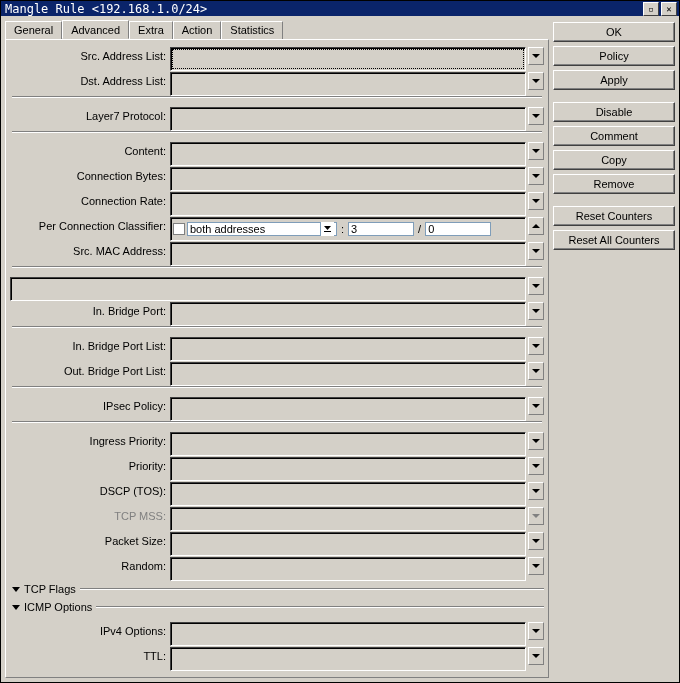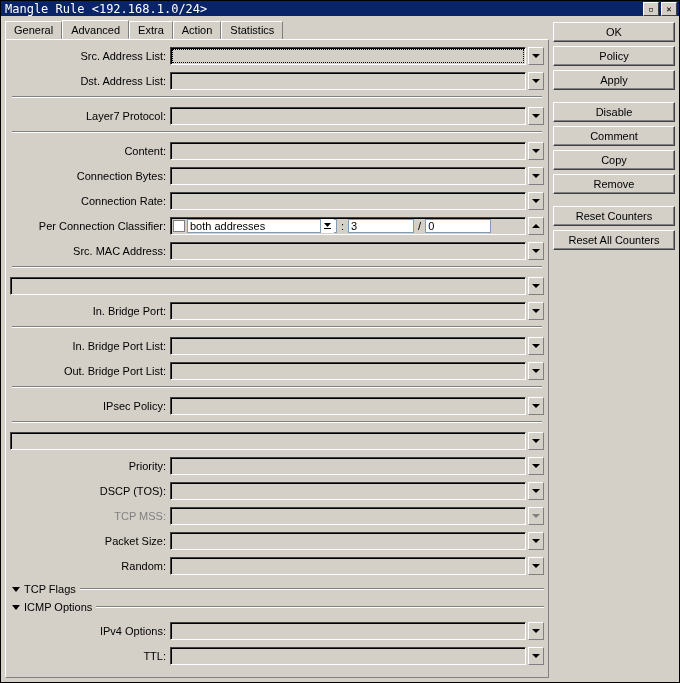--- a/index.html
+++ b/index.html
@@ -12,21 +12,21 @@
 .content { flex: 1; display: flex; padding: 4px; gap: 4px; }
 .main-panel { flex: 1; display: flex; flex-direction: column; }
 .tabs { display: flex; height: 19px; }
 .tab { padding: 2px 8px; background: #d4d0c8; border: 1px solid #808080; border-bottom: none; border-top: 1px solid #fff; border-left: 1px solid #fff; margin-right: 0; cursor: pointer; font-size: 11px; position: relative; top: 1px; }
 .tab.active { background: #d4d0c8; border-bottom: 1px solid #d4d0c8; z-index: 2; top: 0; padding-top: 3px; }
 .tab-body { flex: 1; border: 1px solid #fff; border-right-color: #808080; border-bottom-color: #808080; padding: 6px 4px; background: #d4d0c8; position: relative; }
 .form-row { display: flex; align-items: center; height: 20px; margin-bottom: 5px; }
 .form-label { width: 160px; text-align: right; padding-right: 4px; font-size: 11px; }
 .form-label.disabled { color: #808080; }
 .form-field { flex: 1; height: 18px; display: flex; align-items: stretch; }
-.field-input { flex: 1; background: #d4d0c8; border: 1px solid #808080; border-top-color: #404040; border-left-color: #404040; border-right-color: #fff; border-bottom-color: #fff; box-shadow: inset 1px 1px 0 #000; height: 18px; }
+.field-input { flex: 1; background: #d4d0c8; border: 1px solid #808080; border-top-color: #404040; border-left-color: #404040; border-right-color: #fff; border-bottom-color: #fff; box-shadow: inset 1px 1px 0 #000; height: 24px; }
 .dd-arrow { width: 16px; height: 18px; background: #d4d0c8; border: 1px solid #fff; border-right-color: #808080; border-bottom-color: #808080; display: flex; align-items: center; justify-content: center; margin-left: 2px; cursor: pointer; }
 .dd-arrow::after { content: ""; width: 0; height: 0; border-left: 4px solid transparent; border-right: 4px solid transparent; border-top: 4px solid #000; }
 .dd-arrow.up::after { border-top: none; border-bottom: 4px solid #000; }
 .dd-arrow.disabled::after { border-top-color: #808080; }
 .separator { height: 2px; border-top: 1px solid #808080; border-bottom: 1px solid #fff; margin: 4px 2px 8px 2px; }
 .pcc-row .field-input { display: flex; align-items: center; padding: 0; background: #d4d0c8; border: 1px solid #808080; border-top-color: #404040; border-left-color: #404040; border-right-color: #fff; border-bottom-color: #fff; box-shadow: inset 1px 1px 0 #000; }
 .pcc-inner { display: flex; align-items: center; width: 100%; padding: 0 2px; gap: 2px; }
 .chk { width: 12px; height: 12px; border: 1px solid #808080; background: #fff; }
 .pcc-select { flex: 0 0 150px; height: 14px; background: #fff; border: 1px solid #7f9db9; display: flex; align-items: center; padding: 0 2px; font-size: 11px; }
 .pcc-select-text { flex: 1; }
@@ -179,20 +179,21 @@
         <div class="form-row">
           <div class="form-label">IPsec Policy:</div>
           <div class="form-field">
             <div class="field-input"></div>
             <div class="dd-arrow"></div>
           </div>
         </div>
         <div class="separator"></div>
 
         <div class="form-row">
+          <div class="form-label">Ingress Priority:</div>
           <div class="form-field">
             <div class="field-input"></div>
             <div class="dd-arrow"></div>
           </div>
         </div>
         <div class="form-row">
           <div class="form-label">Priority:</div>
           <div class="form-field">
             <div class="field-input"></div>
             <div class="dd-arrow"></div>

